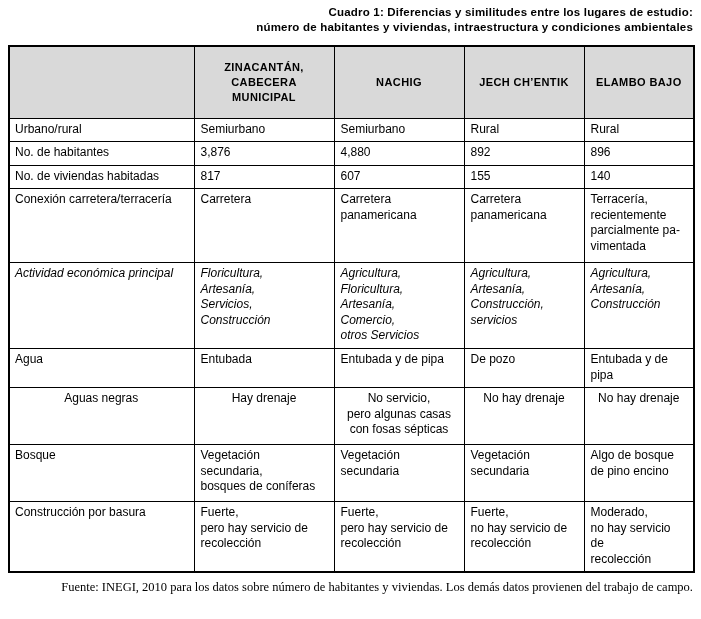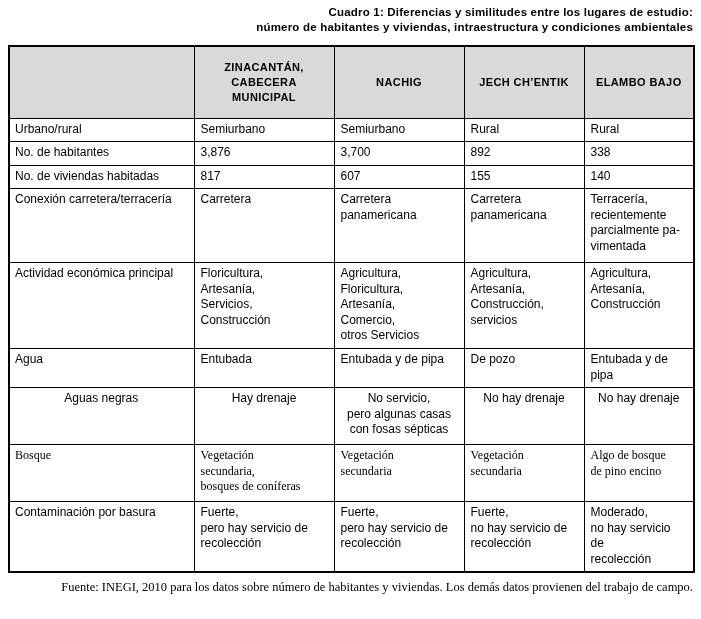--- a/index.html
+++ b/index.html
@@ -58,24 +58,24 @@
     line-height: 15.5px;
     vertical-align: top;
     padding: 3px 6px 4px 6px;
     text-align: left;
   }
   table.cuadro tbody td.row-label {
     padding-left: 5px;
   }
   
   table.cuadro tbody tr:nth-child(4) td { height: 74px; }
-  table.cuadro tbody tr:nth-child(5) td { height: 86px; }
+  table.cuadro tbody tr:nth-child(5) td { height: 86px; font-style: italic; }
   table.cuadro tbody tr:nth-child(6) td { height: 37px; }
   table.cuadro tbody tr:nth-child(7) td { height: 57px; text-align: center; }
-  table.cuadro tbody tr:nth-child(8) td { height: 57px; font-family: Liberation Serif, serif; }
+  table.cuadro tbody tr:nth-child(8) td { height: 57px; }
   table.cuadro tbody tr:nth-child(10) td { height: 58px; }
   .footer {
     font-family: "Liberation Serif", serif;
     font-size: 12.5px;
     margin-top: 7px;
     text-align: right;
   }
 </style>
 </head>
 <body>
@@ -110,23 +110,23 @@
         <tr>
           <td class="row-label">Urbano/rural</td>
           <td>Semiurbano</td>
           <td>Semiurbano</td>
           <td>Rural</td>
           <td>Rural</td>
         </tr>
         <tr>
           <td class="row-label">No. de habitantes</td>
           <td>3,876</td>
-          <td>3,700</td>
+          <td>4,880</td>
           <td>892</td>
-          <td>338</td>
+          <td>896</td>
         </tr>
         <tr>
           <td class="row-label">No. de viviendas habitadas</td>
           <td>817</td>
           <td>607</td>
           <td>155</td>
           <td>140</td>
         </tr>
         <tr>
           <td class="row-label">Conexión carretera/terracería</td>
@@ -182,21 +182,21 @@
 secundaria,
 bosques de coníferas</td>
           <td>Vegetación
 secundaria</td>
           <td>Vegetación
 secundaria</td>
           <td>Algo de bosque
 de pino encino</td>
         </tr>
         <tr>
-          <td class="row-label">Contaminación por basura</td>
+          <td class="row-label">Construcción por basura</td>
           <td>Fuerte,
 pero hay servicio de
 recolección</td>
           <td>Fuerte,
 pero hay servicio de
 recolección</td>
           <td>Fuerte,
 no hay servicio de
 recolección</td>
           <td>Moderado,

